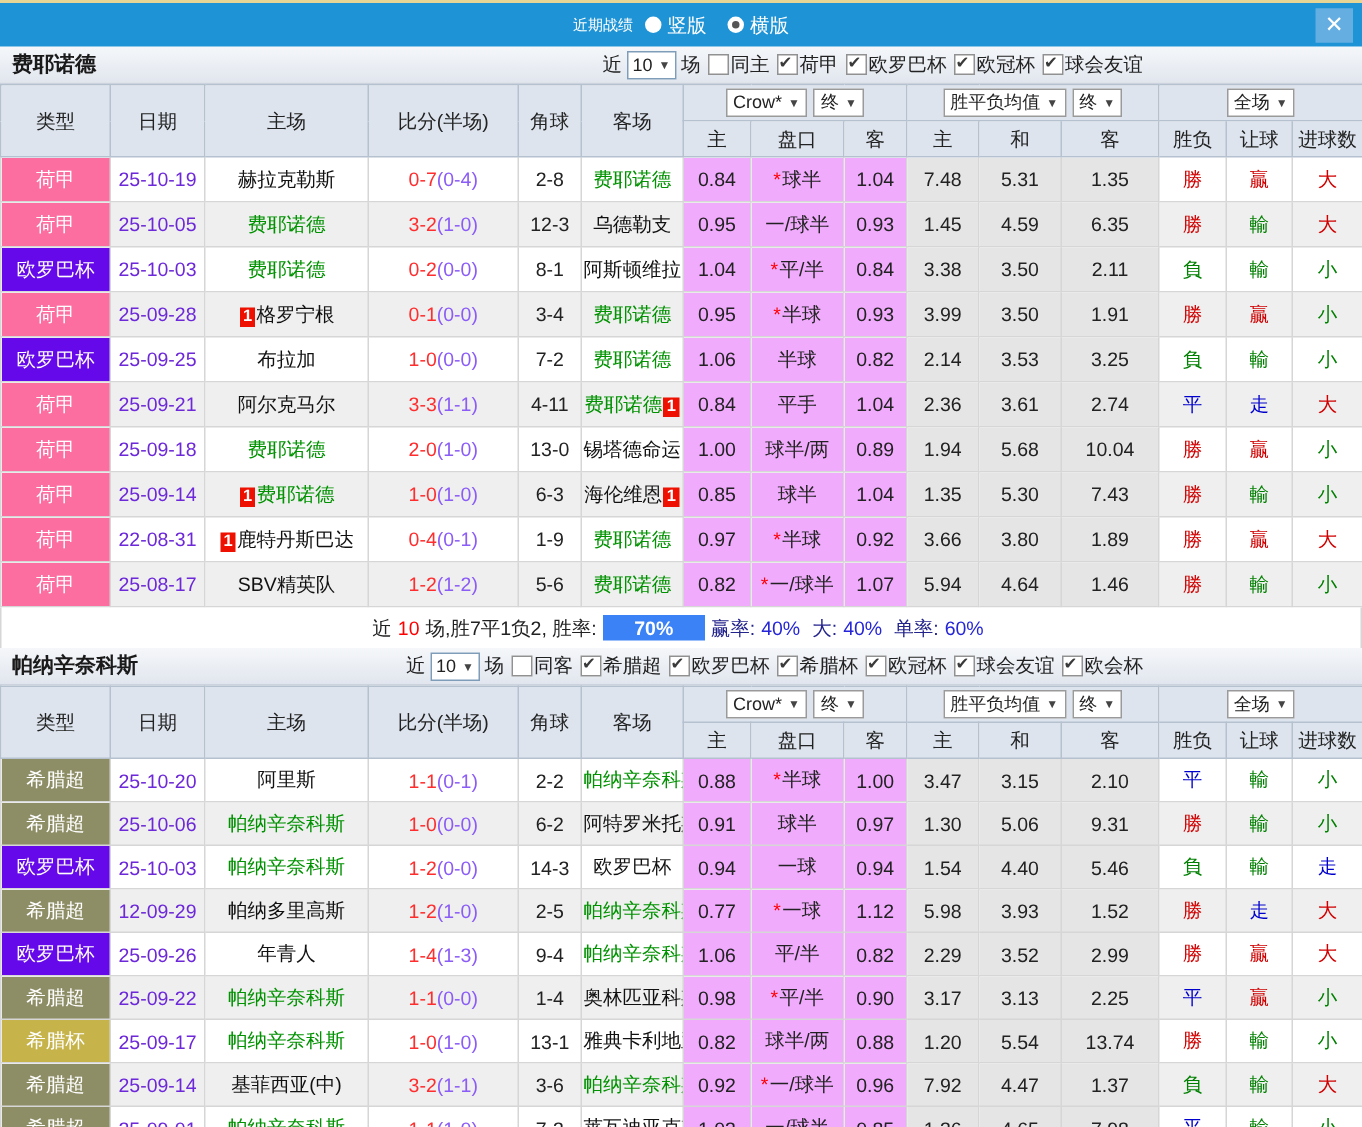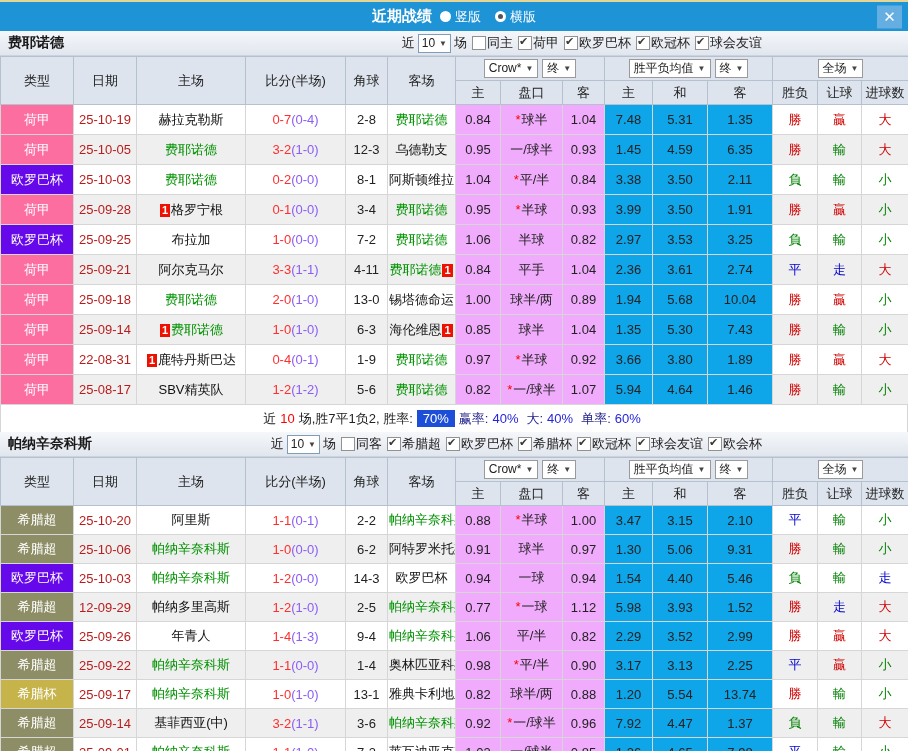--- a/index.html
+++ b/index.html
@@ -1,21 +1,21 @@
 <!DOCTYPE html>
 <html><head>
 <meta charset="utf-8">
 <style>
   html,body{margin:0;padding:0}
   body{width:908px;font-family:"Liberation Sans","DejaVu Sans",sans-serif;background:#fff;font-size:13px;color:#222}
 
   
   .titlebar{height:29px;background:#1e93d6;border-top:2px solid #e7d596;position:relative;
             display:flex;align-items:center;justify-content:center;gap:8px}
-  .title{color:#fff;font-weight:bold;font-size:15px}
+  .title{color:#fff;font-weight:normal;font-size:10px}
   .radios{display:flex;align-items:center;gap:14px;color:#fff;font-size:13px}
   .radio-opt{display:flex;align-items:center;gap:4px;cursor:pointer}
   .radio{width:11px;height:11px;border-radius:50%;background:#fff;position:relative;display:inline-block}
   .radio.sel::after{content:'';position:absolute;left:3px;top:3px;width:5px;height:5px;border-radius:50%;background:#555}
   .close-btn{position:absolute;right:6px;top:50%;transform:translateY(-50%);width:25px;height:23px;background:#64aee2;
              color:#fff;display:flex;align-items:center;justify-content:center;cursor:pointer}
   .x-glyph::before{content:'✕';font-size:15px;font-weight:bold}
 
   
   .section-header{height:24px;background:linear-gradient(#f5f7fa,#e1e6ee);border-bottom:1px solid #ccd3de;
@@ -32,38 +32,38 @@
   
   table{border-collapse:collapse;table-layout:fixed;width:908px}
   th,td{overflow:hidden;white-space:nowrap}
   thead th{background:#dde4ee;font-weight:normal;color:#222;height:21px;font-size:13px;border:1px solid #b6c1cf}
   .hdr-btn{display:inline-flex;align-items:center;background:#fff;border:1px solid #9a9a9a;height:17px;
            padding:0 4px;margin:0 2px;font-size:12px;cursor:pointer}
   tbody td{height:27px;text-align:center;font-size:13px;color:#222;border:1px solid #d6d6d6;background:#fff}
   table.t2 tbody td{height:26px}
   tr.even td{background:#efefef}
   td.c-crow,tr.even td.c-crow{background:#f0abfc}
-  td.c-avg,tr.even td.c-avg{background:#0ea5e9}
+  td.c-avg,tr.even td.c-avg{background:#e5e5e5}
   td.c-league,tr.even td.c-league{color:#fff;padding:0;font-size:13px}
   .ft{color:#ff2d2d}
   .ht{color:#8b5cf6}
   .b1{display:inline-block;background:#ee1000;color:#fff;font-size:11px;line-height:13px;padding:0 2px;margin:0 1px;font-weight:bold}
   .t-green{color:#009200}
   .t-black{color:#111}
   .hcp-star::before{content:'*';color:#f00;margin-right:1px}
   .res-r{color:#d00000}
   .res-g{color:#008000}
   .res-b{color:#0000cc}
-  td.date{color:#b91c1c}
+  td.date{color:#6d28d9}
 
   
   .summary{height:27px;display:flex;align-items:center;justify-content:center;gap:4px;font-size:13px;background:#fff;
            border-left:1px solid #d6d6d6;border-right:1px solid #d6d6d6}
   .sum-count{color:#f00}
-  .sum-rate{background:#1d4ed8;color:#fff;padding:1px 6px;font-weight:normal}
+  .sum-rate{background:#3b82f6;color:#fff;padding:1px 21px;font-weight:bold}
   .sum-label{color:#23238c}
   .sum-val{color:#2626d8;margin-right:4px}
 </style>
 </head>
 <body>
 
 <div class="titlebar">
   <span class="title">近期战绩</span>
   <span class="radios">
     <span class="radio-opt">
@@ -224,21 +224,21 @@
           <tr class="odd">
             <td class="c-league" style="background: rgb(102, 9, 234);">欧罗巴杯</td>
             <td class="date">25-09-25</td>
             <td><span class="t-black">布拉加</span></td>
             <td><span class="ft">1-0</span><span class="ht">(0-0)</span></td>
             <td>7-2</td>
             <td><span class="t-green">费耶诺德</span></td>
             <td class="c-crow">1.06</td>
             <td class="c-crow">半球</td>
             <td class="c-crow">0.82</td>
-            <td class="c-avg">2.97</td>
+            <td class="c-avg">2.14</td>
             <td class="c-avg">3.53</td>
             <td class="c-avg">3.25</td>
             <td class="res-g">負</td>
             <td class="res-g">輸</td>
             <td class="res-g">小</td>
           </tr>
           <tr class="even">
             <td class="c-league" style="background: rgb(252, 109, 160);">荷甲</td>
             <td class="date">25-09-21</td>
             <td><span class="t-black">阿尔克马尔</span></td>

